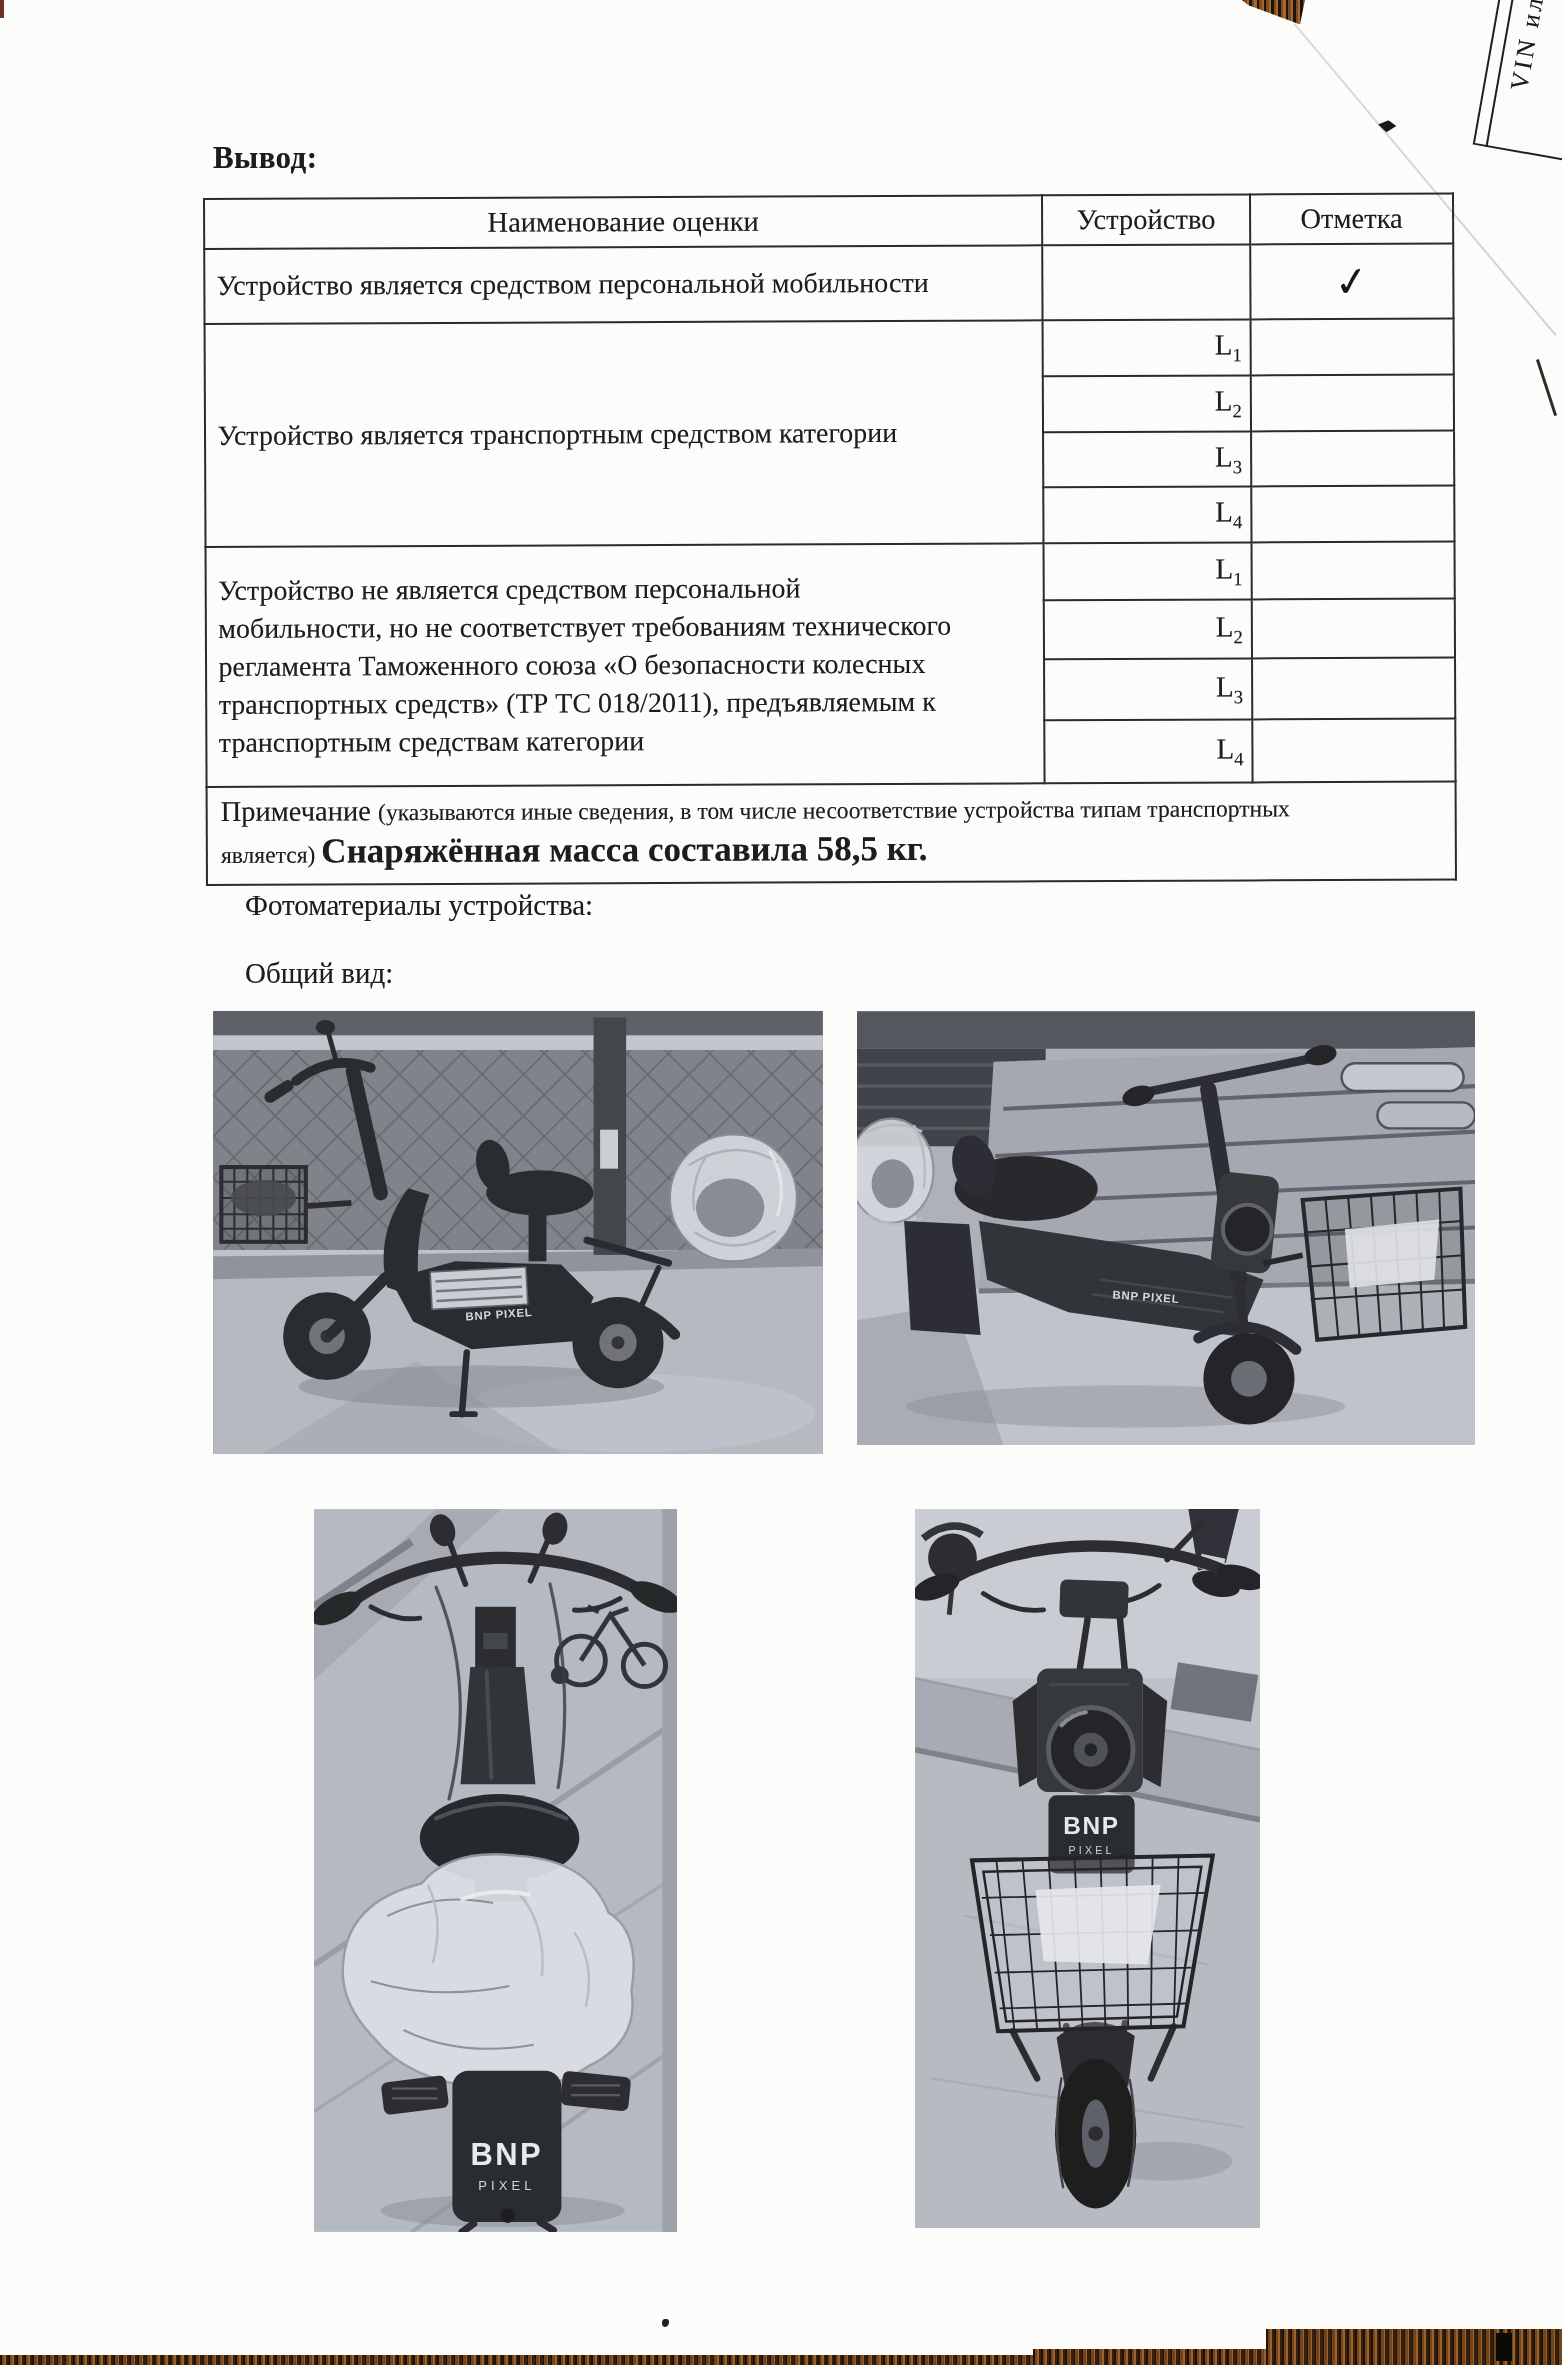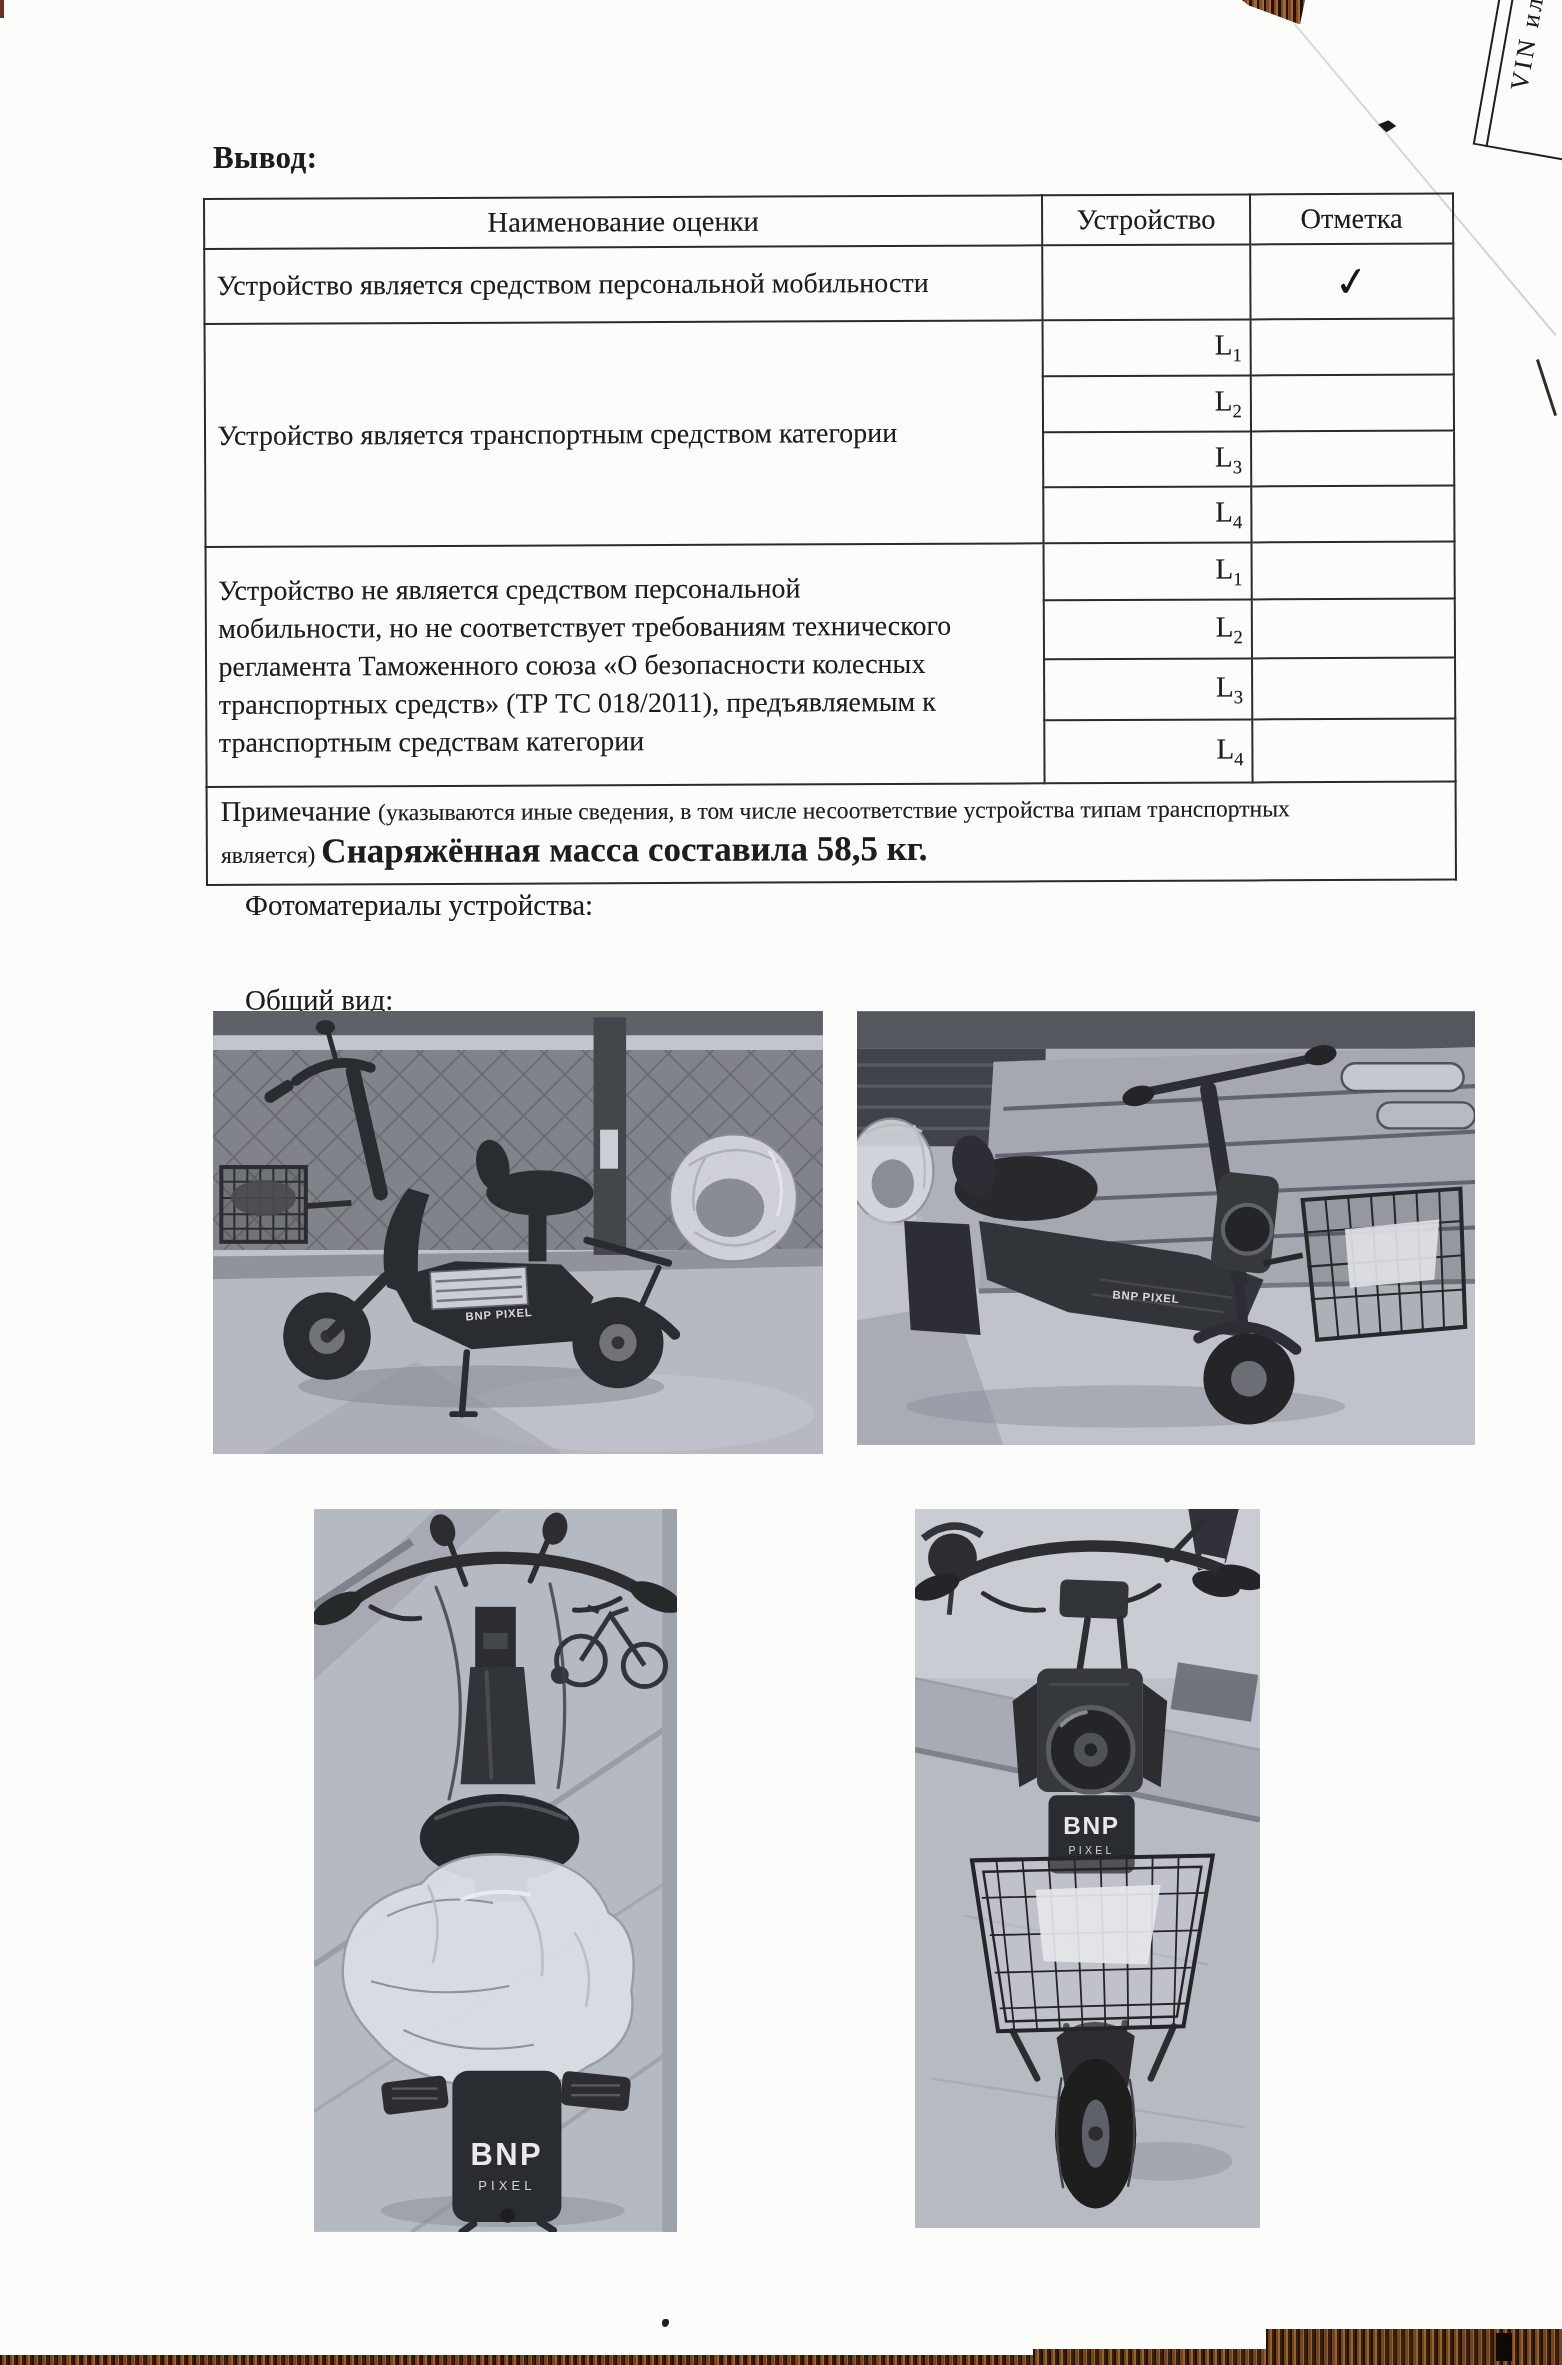--- a/index.html
+++ b/index.html
@@ -46,21 +46,21 @@
   }
   .note-cell { padding: 8.1px 14.6px 6.5px 13px; vertical-align: top; text-align: left; }
   .note-line { display: block; }
   .note-line-2 { margin-top: 3.3px; }
   .note-label { font-size: 28.5px; font-family: Liberation Serif, serif; }
   .note-paren { font-size: 23.6px; }
   .note-value { font-size: 35px; font-weight: bold; }
 
   .section-title { position: absolute; left: 213px; font-size: 29px; margin-left: 32px; }
   .photos-title { top: 889px; }
-  .general-view-title { top: 984px; }
+  .general-view-title { top: 957px; }
 
   figure.photo { position: absolute; margin: 0; filter: contrast(0.93) brightness(1.02); }
   figure.photo svg { display: block; width: 100%; height: 100%; }
   .photo-1 { left: 213px;  top: 1011px; width: 610px; height: 443px; }
   .photo-2 { left: 857px; top: 1011px; width: 618px; height: 434px; }
   .photo-3 { left: 314px;  top: 1509px; width: 363px; height: 723px; }
   .photo-4 { left: 915px; top: 1509px; width: 345px; height: 719px; }
 
   
   .artifact { position: absolute; }

